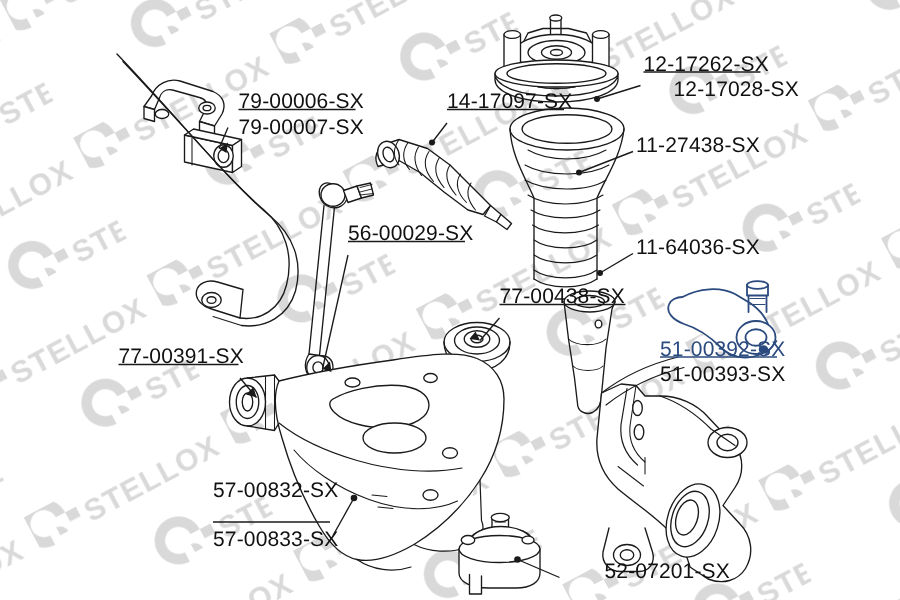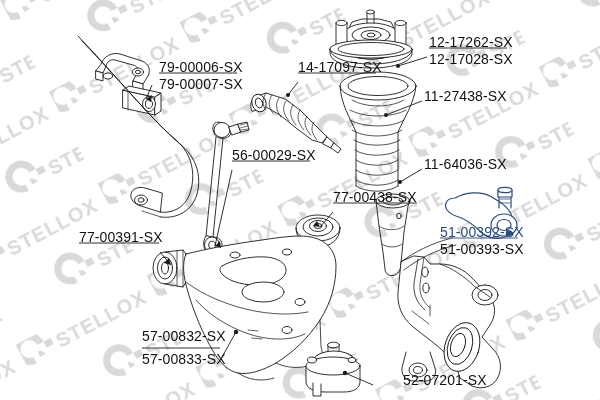--- a/index.html
+++ b/index.html
@@ -293,26 +293,26 @@
       <line x1="440" y1="238" x2="518" y2="238" stroke="#2b4a7e"></line>
       <line x1="142" y1="348" x2="220" y2="348"></line>
     </g>
   </svg>
 
   <div id="labels">
       <div class="lbl" style="left: 159px; top: 59px;">79-00006-SX</div>
       <div class="lbl" style="left: 159px; top: 76px;">79-00007-SX</div>
       <div class="lbl" style="left: 298px; top: 59px;">14-17097-SX</div>
       <div class="lbl" style="left: 429px; top: 34px;">12-17262-SX</div>
-      <div class="lbl" style="left: 429px; top: 51px;">12-17028-SX</div>
+      <div class="lbl" style="left: 449px; top: 51px;">12-17028-SX</div>
       <div class="lbl" style="left: 424px; top: 88px;">11-27438-SX</div>
       <div class="lbl" style="left: 424px; top: 156px;">11-64036-SX</div>
       <div class="lbl" style="left: 232px; top: 147px;">56-00029-SX</div>
       <div class="lbl" style="left: 333px; top: 189px;">77-00438-SX</div>
       <div class="lbl" style="left: 79px; top: 229px;">77-00391-SX</div>
       <div class="lbl blue" style="left: 440px; top: 224px;">51-00392-SX</div>
       <div class="lbl" style="left: 440px; top: 241px;">51-00393-SX</div>
-      <div class="lbl" style="left: 142px; top: 328px;">57-00832-SX</div>
+      <div class="lbl" style="left: 142px; top: 318px;">57-00832-SX</div>
       <div class="lbl" style="left: 142px; top: 351px;">57-00833-SX</div>
       <div class="lbl" style="left: 375px; top: 372px; padding-left: 28px;">52-07201-SX</div>
     </div>
 
 </div>
 
 </body></html>

